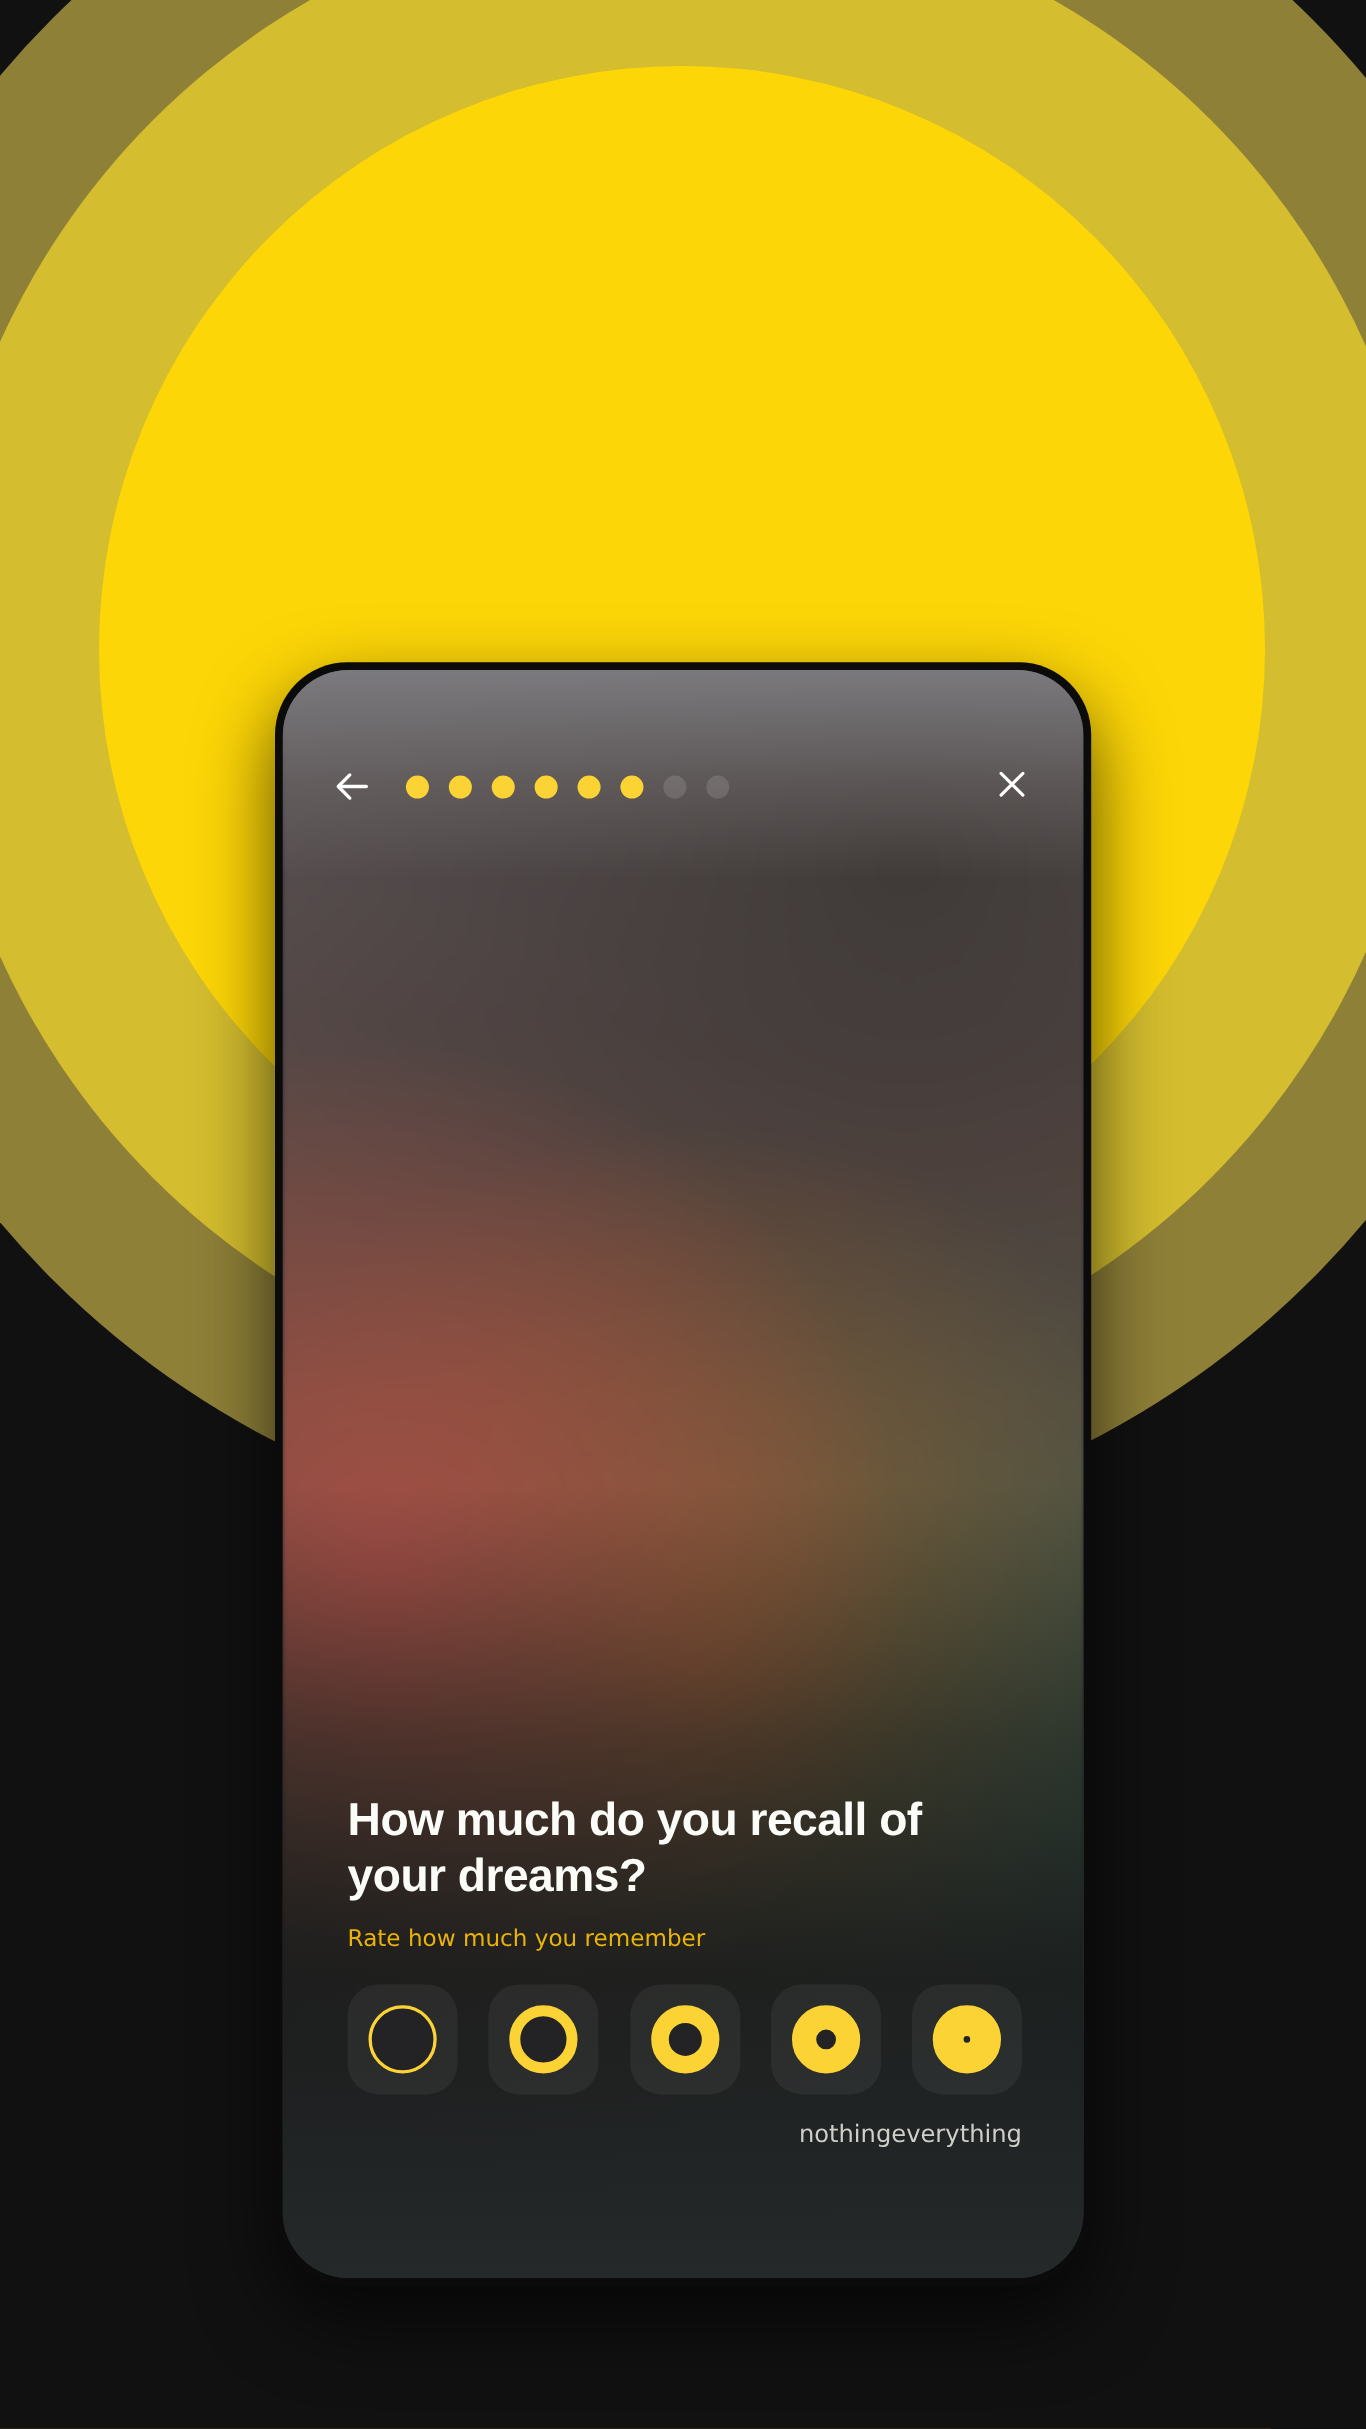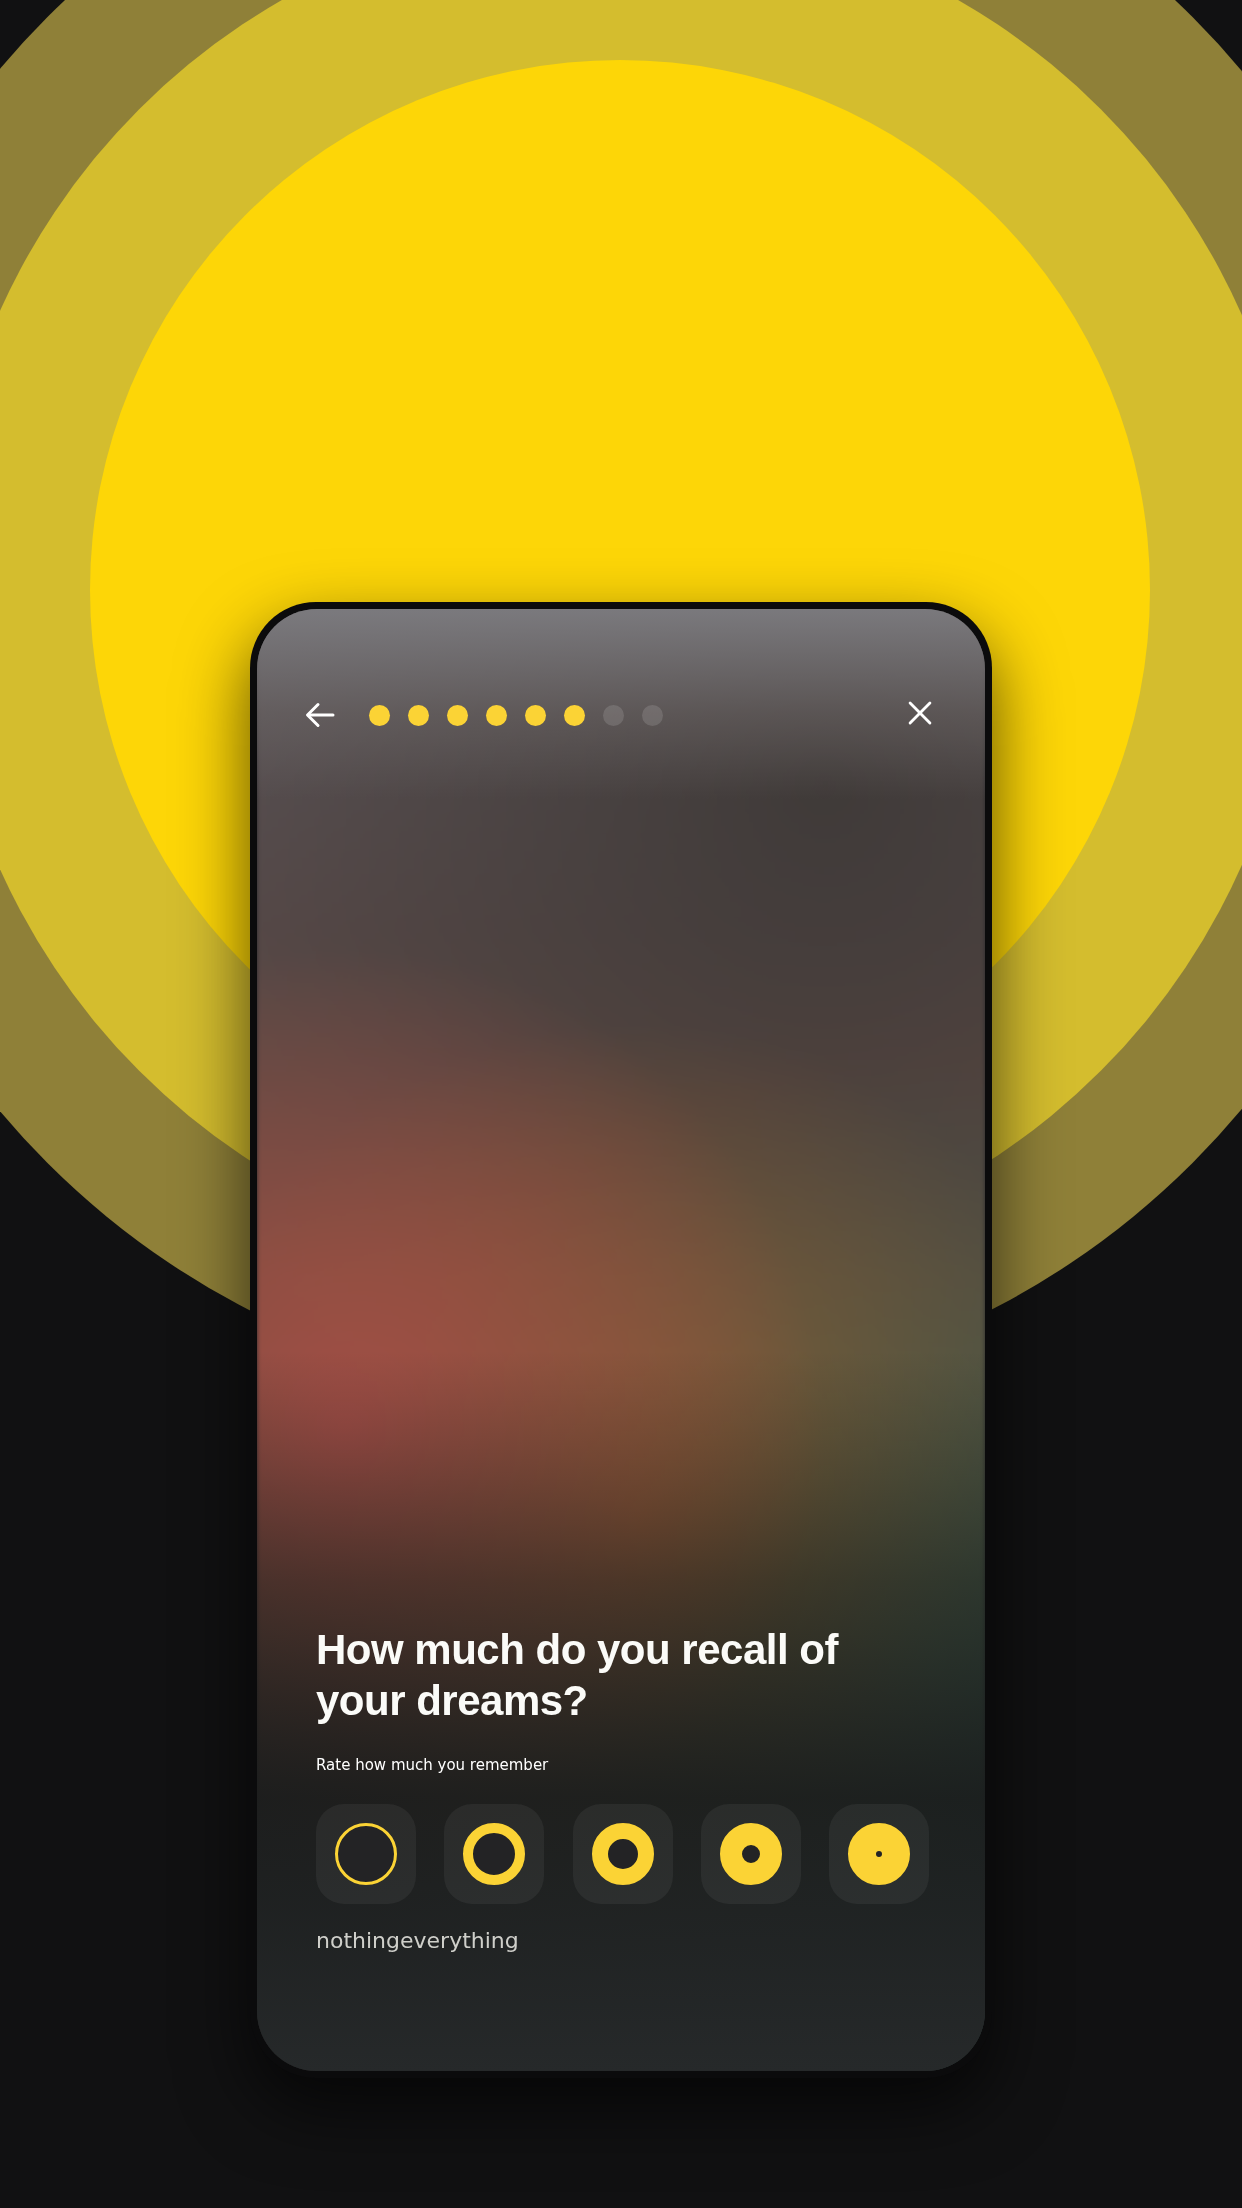--- a/index.html
+++ b/index.html
@@ -128,24 +128,24 @@
   .q-title{
     margin:0;
     font-size:42px;
     line-height:1.22;
     font-weight:bold;
     letter-spacing:-.5px;
     color:#fbfbf8;
     max-width:560px;
   }
   .q-sub{
-    margin:30px 0 0 0;
-    font-size:15px;
+    margin:20px 0 0 0;
+    font-size:21px;
     font-weight:400;
-    color:#ffffff;
+    color:#eab308;
     font-family:"DejaVu Sans", sans-serif;
   }
 
   .rating-row{
     display:flex;
     justify-content:space-between;
     margin-top:30px;
   }
   .rate-tile{
     width:100px;height:100px;
@@ -161,21 +161,21 @@
     border-color:#fbd335;
     background:#232325;
   }
   .rate-circle.r1{border-width:3px;}
   .rate-circle.r2{border-width:10px;}
   .rate-circle.r3{border-width:16px;}
   .rate-circle.r4{border-width:22px;}
   .rate-circle.r5{border-width:28px;}
 
   .scale-labels{
-    display:flex;justify-content:flex-start;
+    display:flex;justify-content:flex-end;
     margin-top:24px;
     font-size:22px;
     color:#cfcfca;
     font-family:"DejaVu Sans", sans-serif;
   }
 </style>
 </head>
 <body>
 
 <div class="sun-wrap">

